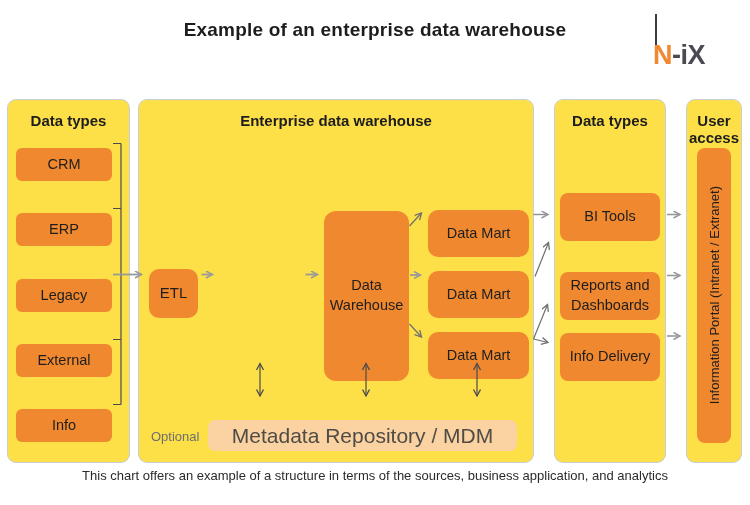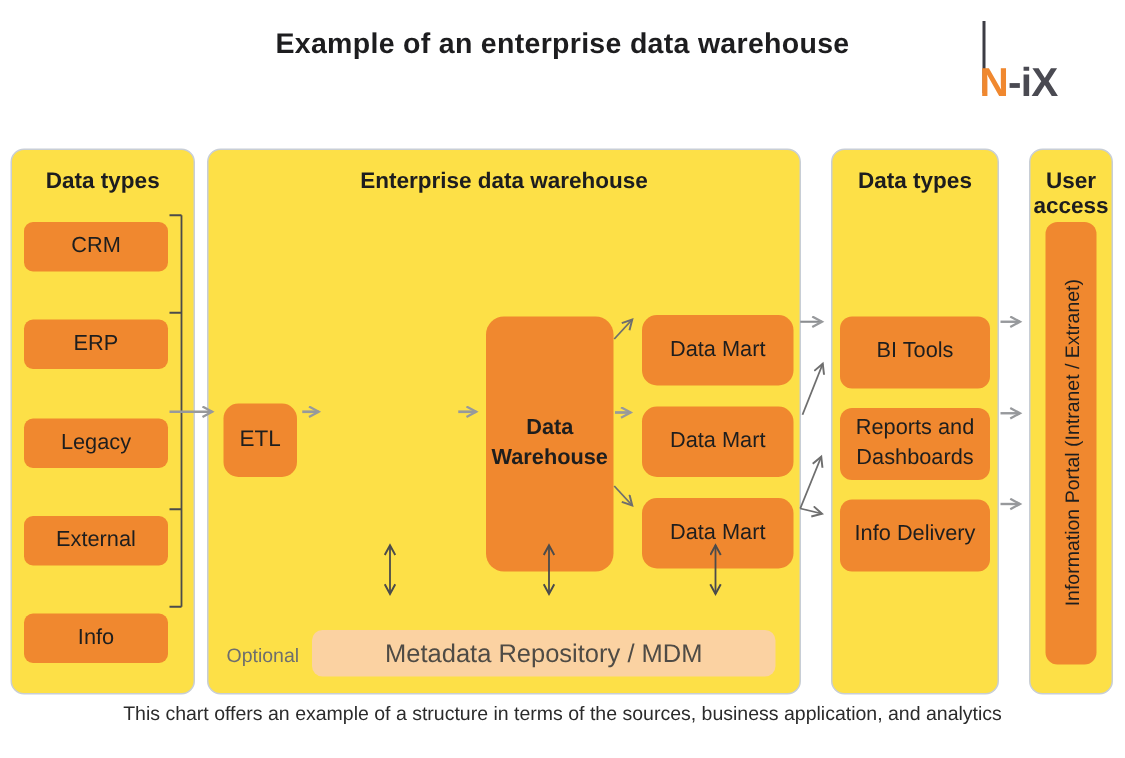--- a/index.html
+++ b/index.html
@@ -23,29 +23,29 @@
   .panel-title { position:absolute; left:0; top:12px; width:100%; text-align:center;
                  font-size:15px; font-weight:700; color:#1d1d1f; line-height:1.15; }
 
   
   .obox { position:absolute; background:#F0882F; color:#1e1e1e; display:flex; align-items:center; justify-content:center;
           text-align:center; font-size:14.5px; line-height:1.35; box-sizing:border-box; }
   .src  { left:8px; width:96px; height:33px; border-radius:6px; }
   .src.b0 { top:48px; } .src.b1 { top:113px; } .src.b2 { top:179px; } .src.b3 { top:244px; } .src.b4 { top:309px; }
   .etl  { left:10px; top:169px; width:49px; height:49px; border-radius:10px; font-size:15px; }
   .ods  { left:79px;  top:111px; width:86px; height:170px; border-radius:12px; padding:0 3px; }
-  .dw   { left:185px; top:111px; width:85px; height:170px; border-radius:12px; padding:16px 3px;font-weight:bold; }
+  .dw   { left:185px; top:111px; width:85px; height:170px; border-radius:12px; padding:16px 3px; }
   .dm   { left:289px; width:101px; height:47px; border-radius:10px; }
   .dm.m0 { top:110px; } .dm.m1 { top:171px; } .dm.m2 { top:232px; }
   .cons { left:5px; width:100px; height:48px; border-radius:8px; padding:0 4px; }
-  .cons.c0 { top:111px; } .cons.c1 { top:172px; } .cons.c2 { top:233px; }
+  .cons.c0 { top:93px; } .cons.c1 { top:172px; } .cons.c2 { top:233px; }
 
   .optional { position:absolute; left:12px; top:329px; font-size:13px; color:#6e6e6e; }
   .metadata { position:absolute; left:69px; top:320px; width:309px; height:31px; border-radius:7px;
-              background:#FBD2A2; color:#4f4b45; display:flex; align-items:center; justify-content:center; font-size:17px; }
+              background:#FBD2A2; color:#4f4b45; display:flex; align-items:center; justify-content:center; font-size:21px; }
 
   .portal-box { position:absolute; left:10px; top:48px; width:34px; height:295px; border-radius:8px;
                 background:#F0882F; display:flex; align-items:center; justify-content:center; }
   .portal-text { writing-mode:vertical-rl; transform:rotate(180deg); font-size:13px; color:#1e1e1e; white-space:nowrap; }
 
   
   .arrows { position:absolute; left:0; top:0; width:750px; height:505px; pointer-events:none; }
 
   .caption { position:absolute; left:0; top:468px; width:750px; text-align:center; font-size:13px; color:#2b2b2b; }
 </style>

